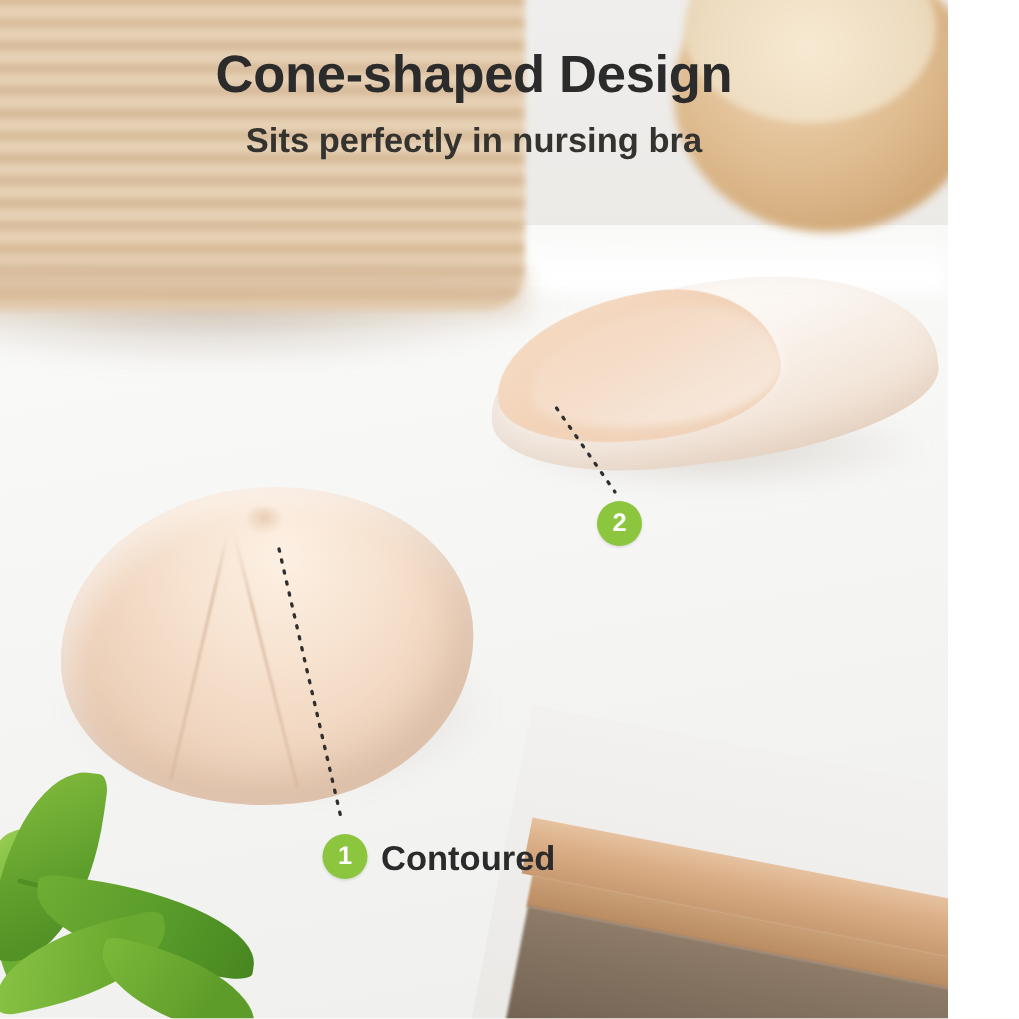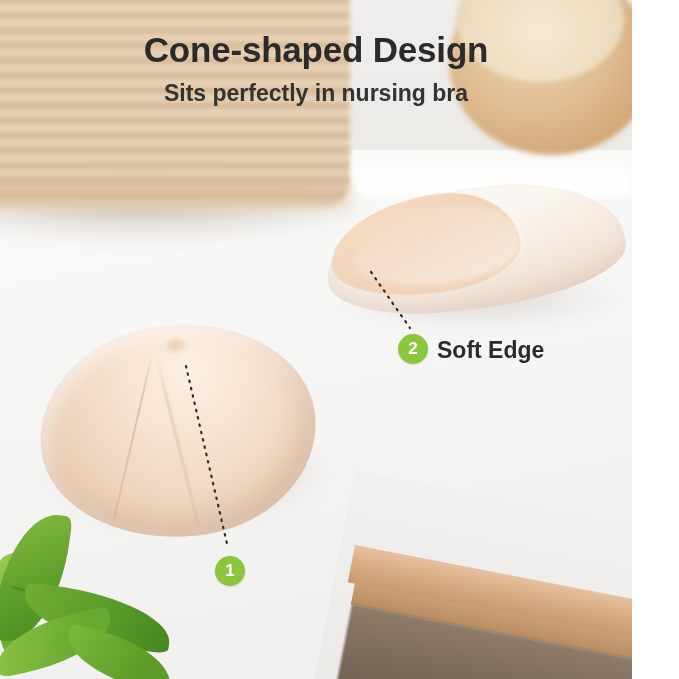--- a/index.html
+++ b/index.html
@@ -318,17 +318,17 @@
     <line x1="186" y1="366" x2="228" y2="548"></line>
   </svg>
   <svg class="leader" style="left:0; top:0; width:679px; height:679px;">
     <line x1="371" y1="272" x2="410" y2="328"></line>
   </svg>
 
   <div class="title">Cone-shaped Design</div>
   <div class="subtitle">Sits perfectly in nursing bra</div>
 
   <div class="badge badge-1">1</div>
+  <div class="callout-label label-1">Contoured</div>
 
   <div class="badge badge-2">2</div>
-  <div class="callout-label label-2">Soft Edge</div>
 
 </div>
 
 </body></html>

